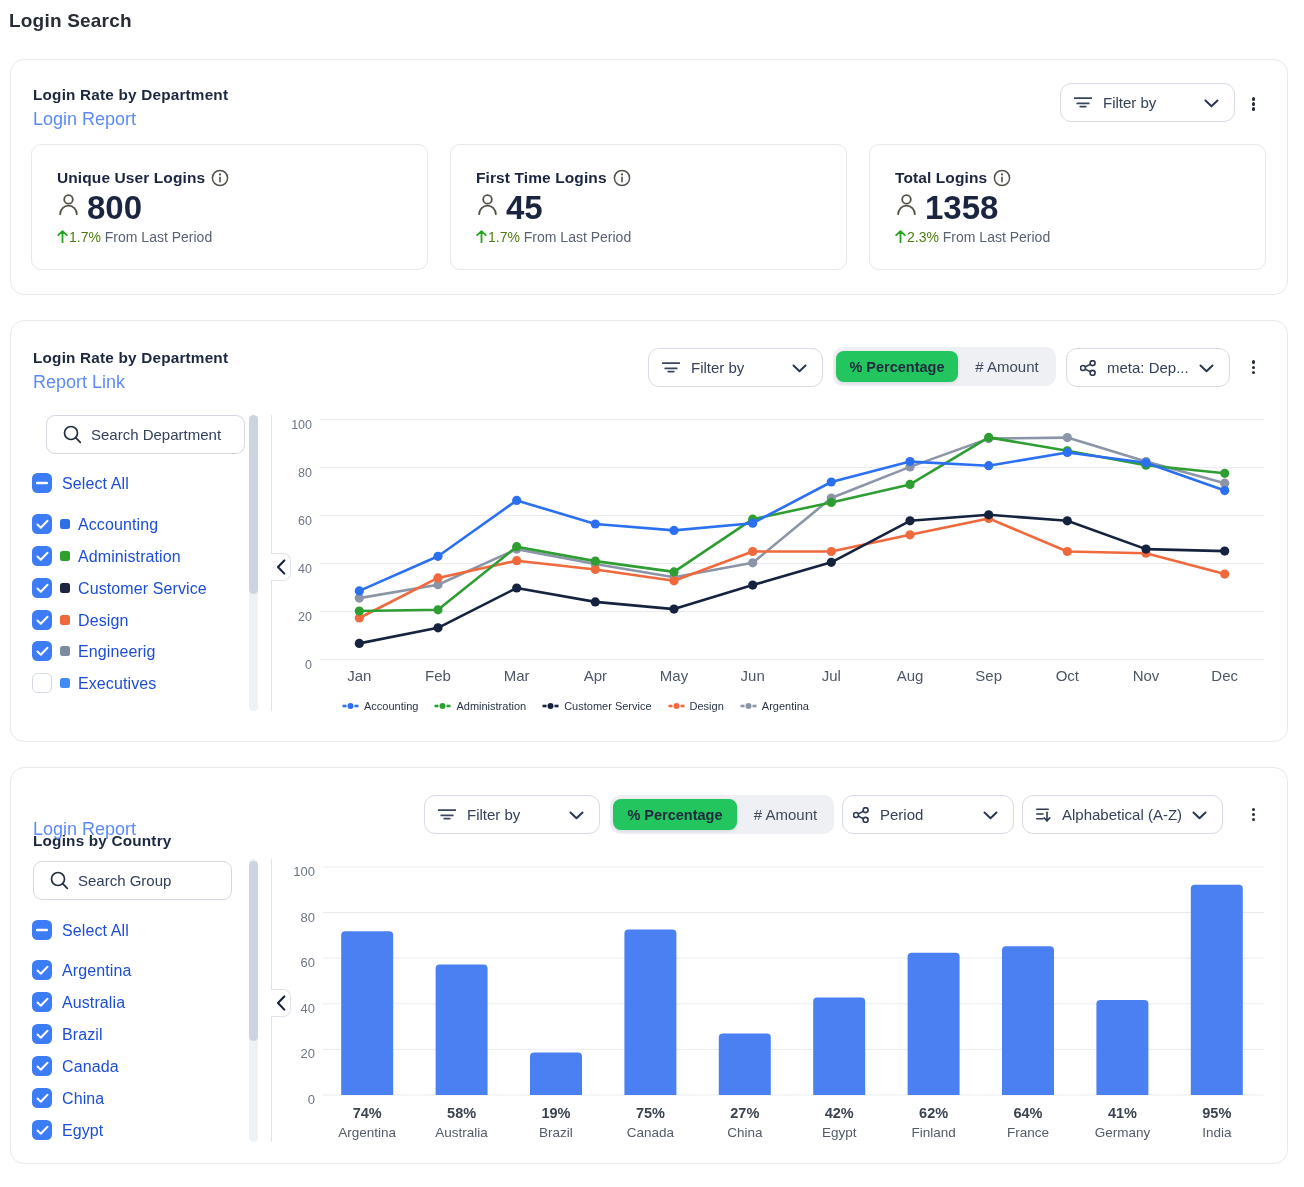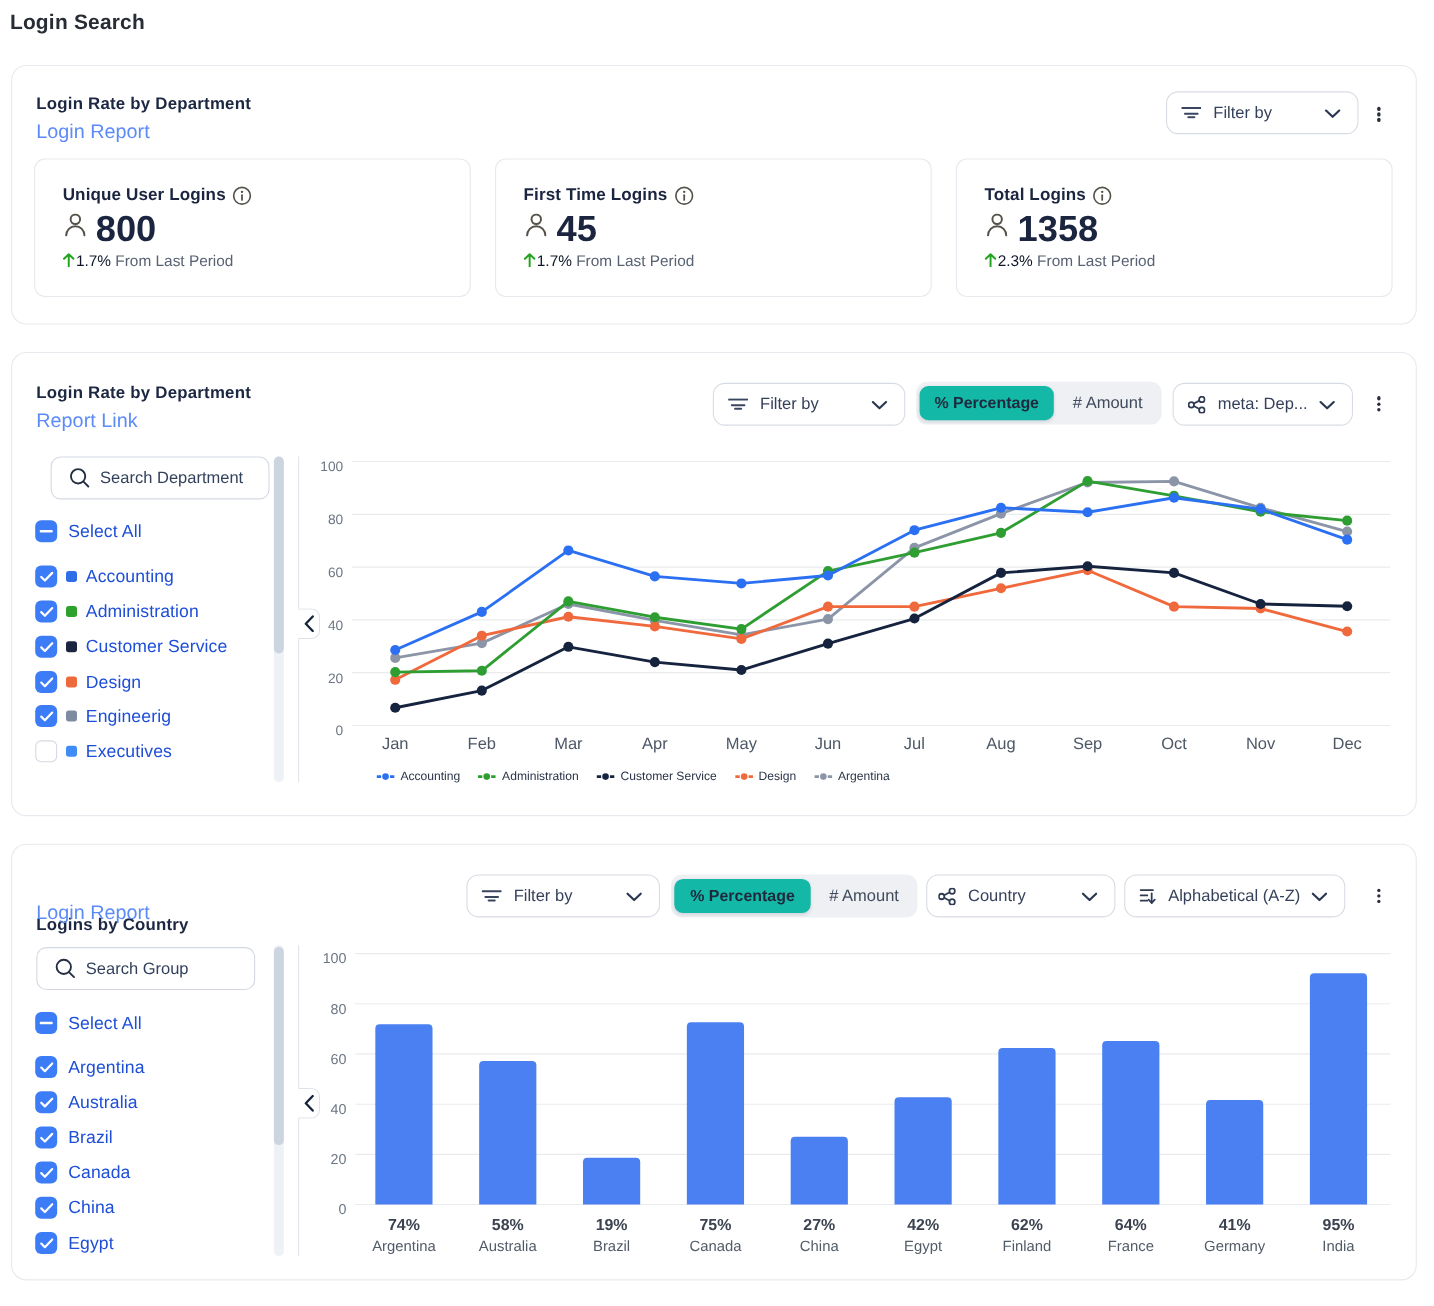--- a/index.html
+++ b/index.html
@@ -4,28 +4,28 @@
 *{margin:0;padding:0;box-sizing:border-box}
 html,body{width:1304px;background:#fff}
 body{font-family:"Liberation Sans",sans-serif;position:relative;height:1187px}
 .abs{position:absolute}
 .card{position:absolute;left:10px;background:#fff;border:1px solid #e7e9ee;border-radius:14px;width:1278px}
 .ctitle{position:absolute;font-size:15.3px;font-weight:bold;color:#1c2742;letter-spacing:.2px}
 .clink{position:absolute;font-size:18px;color:#5c8bf8}
 .statcard{position:absolute;top:85px;width:397px;height:126px;border:1px solid #e7e9ee;border-radius:10px}
 .snum{position:absolute;font-size:33px;font-weight:bold;color:#1b2540}
 .sdelta{position:absolute;font-size:14px;color:#596273}
-.sdelta b{color:#0f172a;font-weight:normal}
+.sdelta b{color:#4d7c0f;font-weight:normal}
 .btn{position:absolute;height:39px;border:1px solid #d7dce4;border-radius:11px;background:#fff;display:flex;align-items:center}
 .bic{margin-left:13px;display:flex}
 .btxt{margin-left:11px;font-size:15px;color:#35415a;white-space:nowrap}
 .chev{position:absolute;right:15px;top:15px}
 .kdot{position:absolute;width:3.6px;height:3.6px;border-radius:50%;background:#272d3a}
 .seg{position:absolute;height:39px;background:#eef0f3;border-radius:10px;display:flex;align-items:center}
-.pill{height:31px;margin-left:3px;background:#14b8a6;border-radius:8px;box-shadow:0 1px 3px rgba(20,30,60,.12);display:flex;align-items:center;justify-content:center;font-size:14.5px;font-weight:bold;color:#1e293e}
+.pill{height:31px;margin-left:3px;background:#22c55e;border-radius:8px;box-shadow:0 1px 3px rgba(20,30,60,.12);display:flex;align-items:center;justify-content:center;font-size:14.5px;font-weight:bold;color:#1e293e}
 .amt{flex:1;text-align:center;font-size:15px;color:#3f4a5c;white-space:nowrap;padding:0 16px}
 .search{position:absolute;width:199px;height:39px;border:1px solid #d4d9e1;border-radius:9px;background:#fff;display:flex;align-items:center}
 .search svg{margin-left:16px}
 .search span{margin-left:9px;font-size:15px;color:#33415c;white-space:nowrap}
 .cb{position:absolute;width:20px;height:20px;border-radius:5.5px;background:#3c7cf6;display:flex;align-items:center;justify-content:center}
 .cb-empty{background:#fff;border:1px solid #d4d9e1}
 .lrow{position:absolute;font-size:16px;color:#1d4ed8;letter-spacing:.1px}
 .sw{position:absolute;width:10px;height:10px;border-radius:2.5px}
 .vline{position:absolute;width:1px;background:#e0e4ea}
 .sbar{position:absolute;left:249px;width:9px;border-radius:4.5px;background:#eef1f5}
@@ -362,21 +362,21 @@
       <svg width="16" height="16" viewBox="0 0 16 16">
         <g fill="none" stroke="#2e3a52" stroke-width="1.6">
           <circle cx="3" cy="8" r="2.5"></circle>
           <circle cx="12.6" cy="3.1" r="2.5"></circle>
           <circle cx="12.6" cy="12.9" r="2.5"></circle>
           <line x1="5.3" y1="6.9" x2="10.4" y2="4.2"></line>
           <line x1="5.3" y1="9.1" x2="10.4" y2="11.8"></line>
         </g>
       </svg>
     </span>
-    <span class="btxt">Country</span>
+    <span class="btxt">Period</span>
     <svg class="chev" width="15" height="9" viewBox="0 0 15 9">
       <path d="M1.5 1.5 L7.5 7.2 L13.5 1.5" fill="none" stroke="#2a3752" stroke-width="2" stroke-linecap="round" stroke-linejoin="round"></path>
     </svg>
   </div>
 <div class="btn" style="left:1022px;top:795px;width:201px">
     <span class="bic">
       <svg width="15" height="15" viewBox="0 0 15 15">
         <g stroke="#2e3a52" stroke-width="1.6" stroke-linecap="round" fill="none">
           <line x1="0.8" y1="2.2" x2="12.2" y2="2.2"></line>
           <line x1="0.8" y1="7" x2="7" y2="7"></line>

